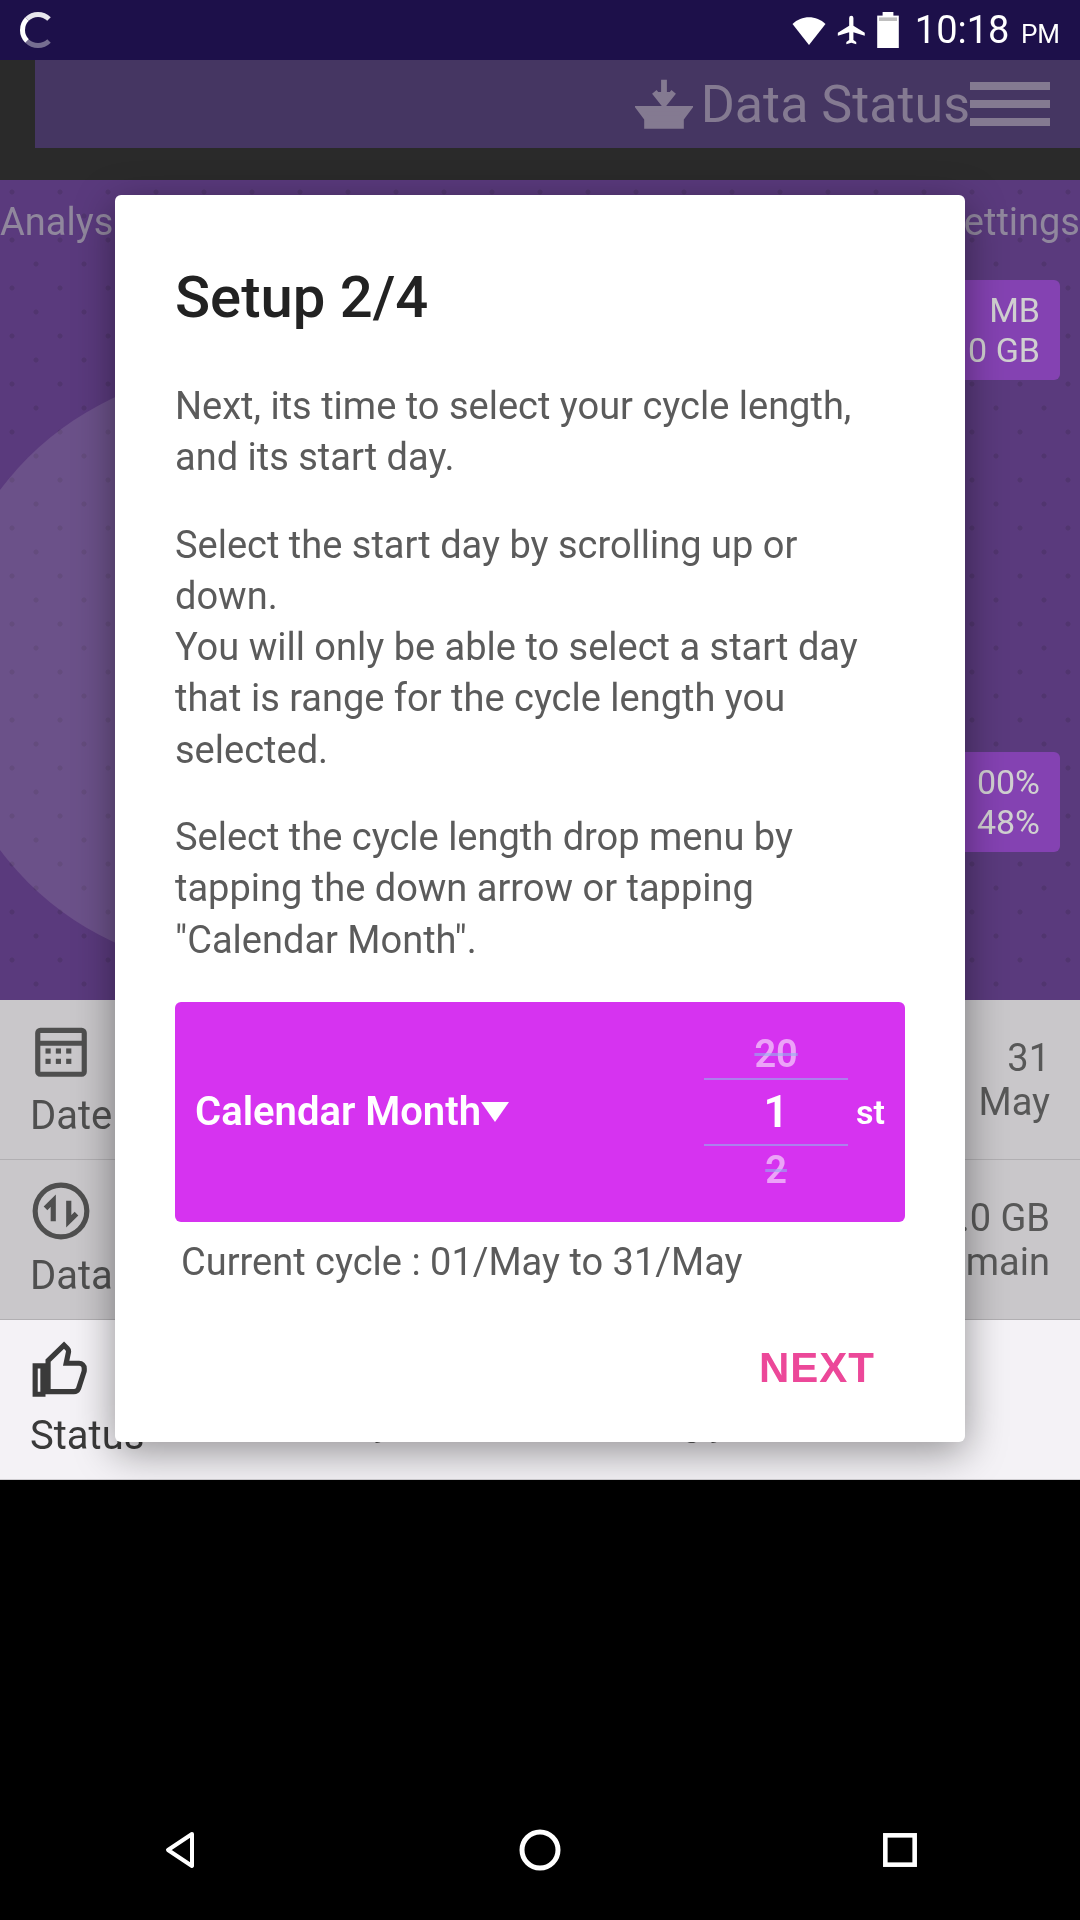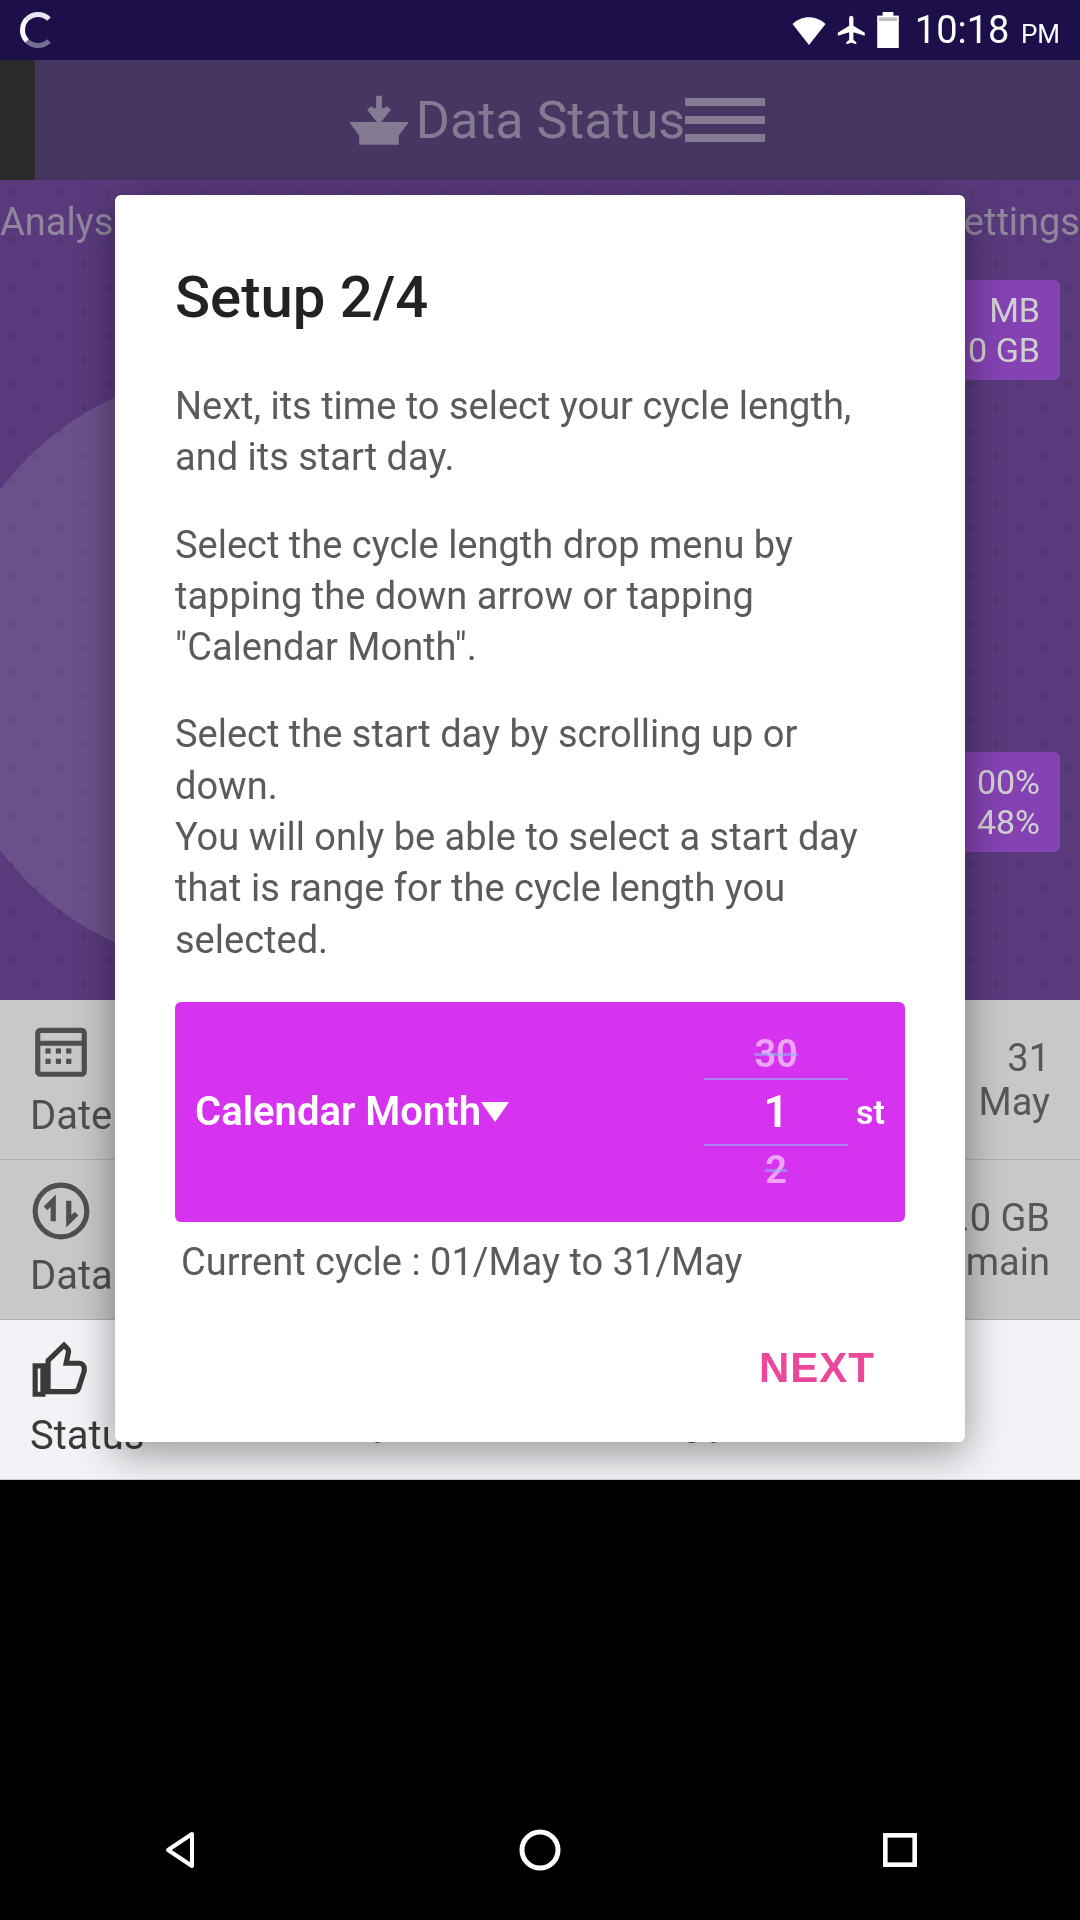--- a/index.html
+++ b/index.html
@@ -2,21 +2,21 @@
 <html><head>
 <meta charset="utf-8">
 <style>
   * { box-sizing: border-box; margin: 0; padding: 0; }
   html, body { width: 1080px; height: 1920px; font-family: Roboto, Arial, sans-serif; background: #000; overflow: hidden; }
   .screen { width: 1080px; height: 1920px; position: relative; background: #000; }
   .statusbar { height: 60px; background: #1d104a; display: flex; justify-content: space-between; align-items: center; color: #fff; padding: 0 20px 0 20px; font-size: 34px; }
   .statusbar .left-icons { display: flex; align-items: center; }
   .statusbar .right-icons { display: flex; align-items: center; gap: 8px; }
   .crescent { width: 36px; height: 36px; border: 5px solid #fff; border-radius: 50%; border-right-color: transparent; border-bottom-color: rgba(255,255,255,0.4); border-top-color: rgba(255,255,255,0.9); }
-  .appbar { height: 120px; background: #2a1357; display: flex; align-items: center; justify-content: center; padding: 0 30px; margin-left: 35px; }
+  .appbar { height: 88px; background: #2a1357; display: flex; align-items: center; justify-content: flex-end; padding: 0 30px; margin-left: 35px; }
   .appbar-title { display:flex; align-items:center; color:#8a7b9e; font-size:52px; gap:8px; }
   .hamburger { display:flex; flex-direction:column; gap:10px; }
   .hamburger div { width:80px; height:8px; background:#8a7b9e; }
   .bgmain { position:absolute; top:180px; left:0; width:1080px; height:820px;
     background-color:#4b1a80;
     background-image:
       radial-gradient(circle at 12px 12px, #3c126a 2px, transparent 3px),
       radial-gradient(circle at 36px 36px, #3c126a 2px, transparent 3px);
     background-size: 48px 48px;
   }
@@ -170,31 +170,31 @@
         <div class="small">Currently no risk of exceeding your allowance.</div>
       </div>
     </div>
   </div>
 
   <div class="overlay"></div>
 
   <div class="dialog">
     <h1>Setup 2/4</h1>
     <p>Next, its time to select your cycle length, and its start day.</p>
-    <p>Select the cycle length drop menu by tapping the down arrow or tapping "Calendar Month".</p>
     <p style="white-space:pre-line">Select the start day by scrolling up or down.
 You will only be able to select a start day that is range for the cycle length you selected.</p>
+    <p>Select the cycle length drop menu by tapping the down arrow or tapping "Calendar Month".</p>
 
     <div class="selector">
       <div class="dropdown">
         <span>Calendar Month</span>
         <span class="tri-down"></span>
       </div>
       <div class="spinner">
-        <div class="faded">30</div>
+        <div class="faded">20</div>
         <div class="spinner-line"></div>
         <div class="current">1</div>
         <div class="spinner-line"></div>
         <div class="faded">2</div>
       </div>
       <div class="suffix">st</div>
     </div>
 
     <div class="cycle-note">Current cycle : 01/May to 31/May</div>
 

